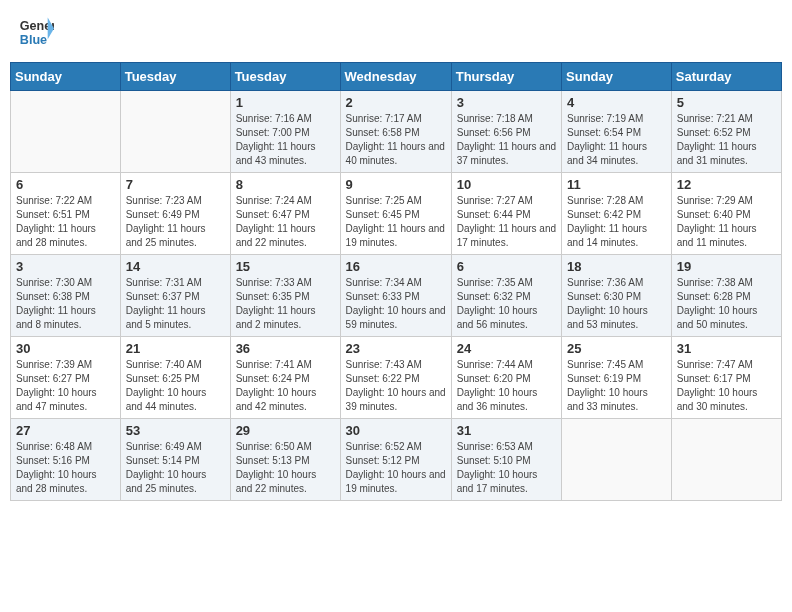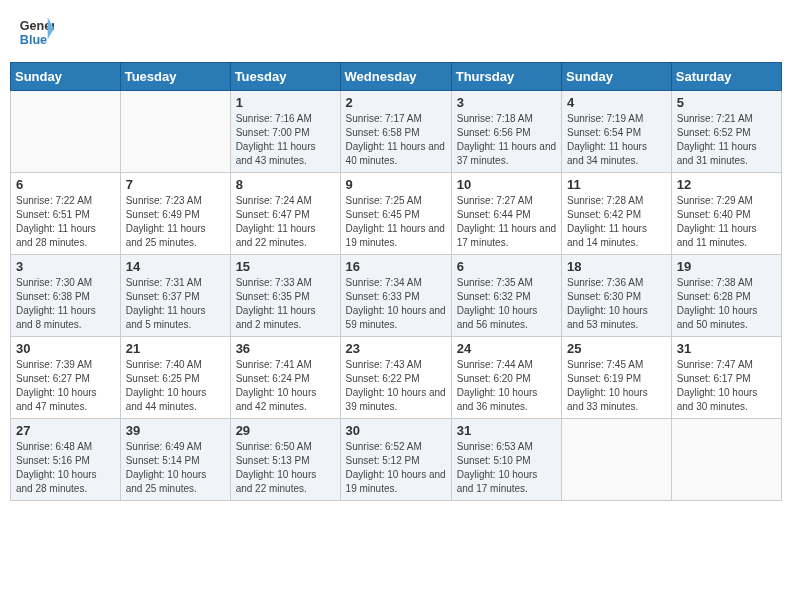--- a/index.html
+++ b/index.html
@@ -226,21 +226,21 @@
           <span class="day-num">31</span>
           <div class="day-info">Sunrise: 7:47 AM<br>Sunset: 6:17 PM<br>Daylight: 10 hours and 30 minutes.</div>
         </td>
       </tr>
       <tr>
         <td>
           <span class="day-num">27</span>
           <div class="day-info">Sunrise: 6:48 AM<br>Sunset: 5:16 PM<br>Daylight: 10 hours and 28 minutes.</div>
         </td>
         <td>
-          <span class="day-num">39</span>
+          <span class="day-num">53</span>
           <div class="day-info">Sunrise: 6:49 AM<br>Sunset: 5:14 PM<br>Daylight: 10 hours and 25 minutes.</div>
         </td>
         <td>
           <span class="day-num">29</span>
           <div class="day-info">Sunrise: 6:50 AM<br>Sunset: 5:13 PM<br>Daylight: 10 hours and 22 minutes.</div>
         </td>
         <td>
           <span class="day-num">30</span>
           <div class="day-info">Sunrise: 6:52 AM<br>Sunset: 5:12 PM<br>Daylight: 10 hours and 19 minutes.</div>
         </td>

